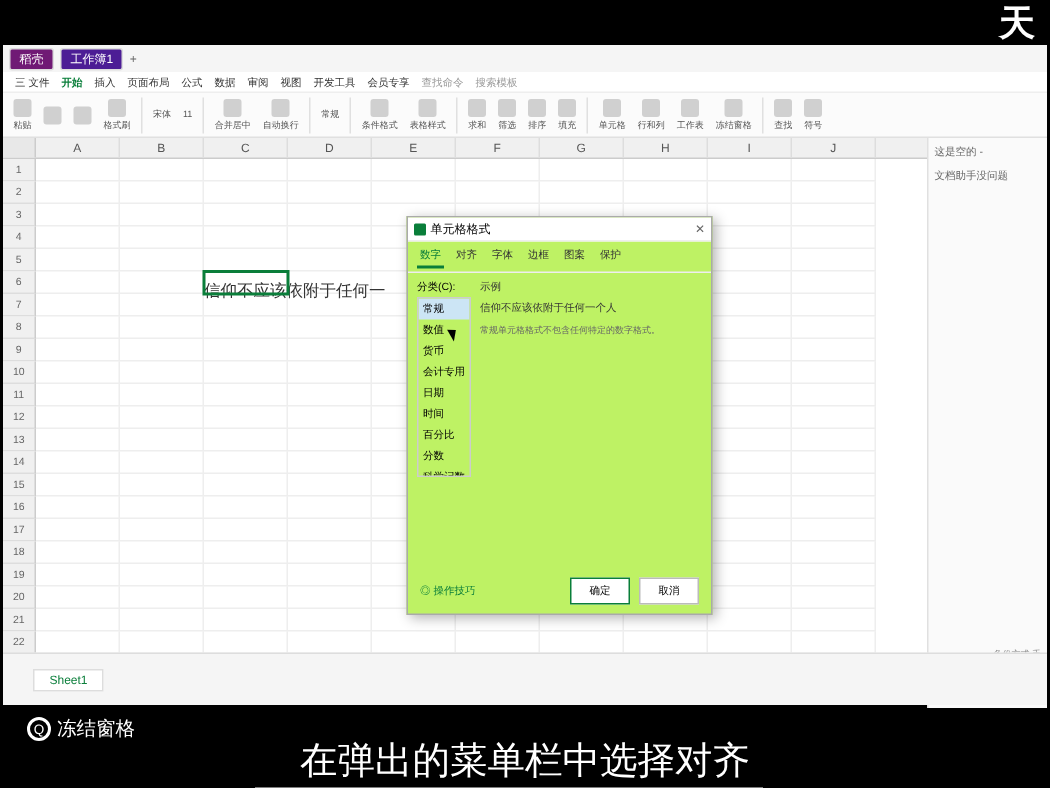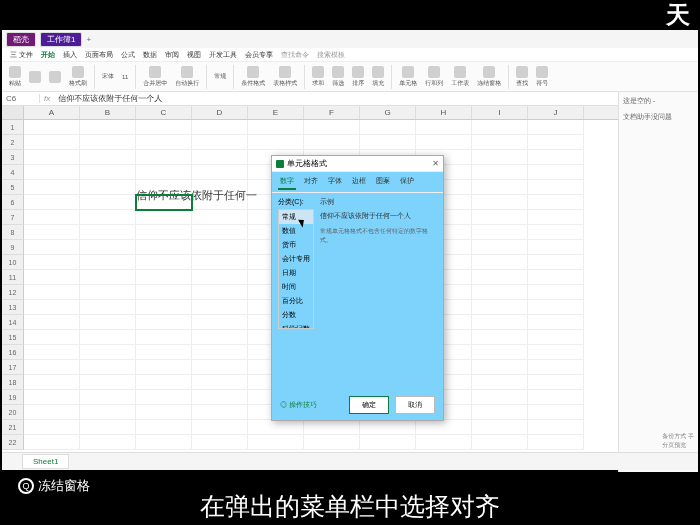--- a/index.html
+++ b/index.html
@@ -23,29 +23,29 @@
 .fx{padding:0 4px;color:#999;font-style:italic}
 .fx-content{padding:0 4px;color:#333}
 .grid{position:relative;height:360px;overflow:hidden}
 .col-headers{display:flex;height:14px;background:#f0f0f0;border-bottom:1px solid #ccc}
 .corner{width:22px;border-right:1px solid #ccc;background:#e8e8e8}
 .col-h{width:56px;text-align:center;font-size:8px;color:#555;border-right:1px solid #ddd;line-height:14px}
 .rows{display:flex;flex-direction:column}
 .row{display:flex;height:15px}
 .row-h{width:22px;background:#f0f0f0;border-right:1px solid #ccc;border-bottom:1px solid #ddd;font-size:7px;text-align:center;line-height:15px;color:#666}
 .cell{width:56px;border-right:1px solid #eee;border-bottom:1px solid #eee}
-.cell-text{position:absolute;left:134px;top:82px;font-size:11px;color:#333;white-space:nowrap;font-family:"SimSun"}
+.cell-text{position:absolute;left:134px;top:94px;font-size:11px;color:#333;white-space:nowrap;font-family:"SimSun"}
 .sel-border{position:absolute;left:133px;top:88px;width:58px;height:17px;border:2px solid #0a7e3a;pointer-events:none}
-.sheet-tabs{position:absolute;bottom:0;left:0;height:18px;width:100%;background:#f5f5f5;border-top:1px solid #ddd;display:flex;align-items:center;padding:0 20px;font-size:8px}
+.sheet-tabs{position:absolute;bottom:0;left:0;height:35px;width:100%;background:#f5f5f5;border-top:1px solid #ddd;display:flex;align-items:center;padding:0 20px;font-size:8px}
 .sheet-tab{padding:2px 10px;background:#fff;border:1px solid #ddd;color:#0a7e3a}
 .side-panel{position:absolute;right:0;top:62px;width:80px;height:380px;background:#fafafa;border-left:1px solid #e0e0e0;font-size:7px;color:#666;padding:4px}
 .side-panel .sp-title{margin-bottom:6px}
 .side-foot{position:absolute;right:4px;bottom:20px;font-size:6px;color:#888}
 
-.dialog{position:absolute;left:271px;top:155px;width:173px;height:266px;background:#7dd3fc;border:1px solid #aaa;box-shadow:2px 2px 8px rgba(0,0,0,.3)}
+.dialog{position:absolute;left:271px;top:144px;width:204px;height:266px;background:#bef264;border:1px solid #aaa;box-shadow:2px 2px 8px rgba(0,0,0,.3)}
 .dlg-title{height:16px;background:#fff;border-bottom:1px solid #eee;display:flex;align-items:center;justify-content:space-between;padding:0 4px;font-size:8px}
 .dlg-title .icon{width:8px;height:8px;background:#0a7e3a;border-radius:1px;margin-right:3px}
 .dlg-title .close{cursor:pointer;color:#666}
 .dlg-tabs{display:flex;gap:6px;padding:2px 6px;font-size:7px;color:#333;border-bottom:1px solid #eee}
 .dlg-tabs span{padding:2px 2px}
 .dlg-tabs .active{border-bottom:2px solid #0a7e3a;color:#0a7e3a}
 .dlg-body{display:flex;padding:4px 6px;gap:6px;height:200px}
 .cat-label{font-size:7px;margin-bottom:2px}
 .cat-list{width:36px;border:1px solid #ccc;height:120px;overflow:hidden}
 .cat-list div{font-size:7px;padding:2px 3px;cursor:pointer}
@@ -173,25 +173,20 @@
     <div class="rb-sep"></div>
     <div class="rb-btn">
         <div class="rb-ico"></div>
         <span>查找</span>
       </div>
     <div class="rb-btn">
         <div class="rb-ico"></div>
         <span>符号</span>
       </div>
   </div>
-  <div class="formula-bar">
-    <div class="name-box">C6</div>
-    <div class="fx">fx</div>
-    <div class="fx-content">信仰不应该依附于任何一个人</div>
-  </div>
   <div class="grid">
     <div class="col-headers">
       <div class="corner"></div>
       <div class="col-h">A</div>
       <div class="col-h">B</div>
       <div class="col-h">C</div>
       <div class="col-h">D</div>
       <div class="col-h">E</div>
       <div class="col-h">F</div>
       <div class="col-h">G</div>

